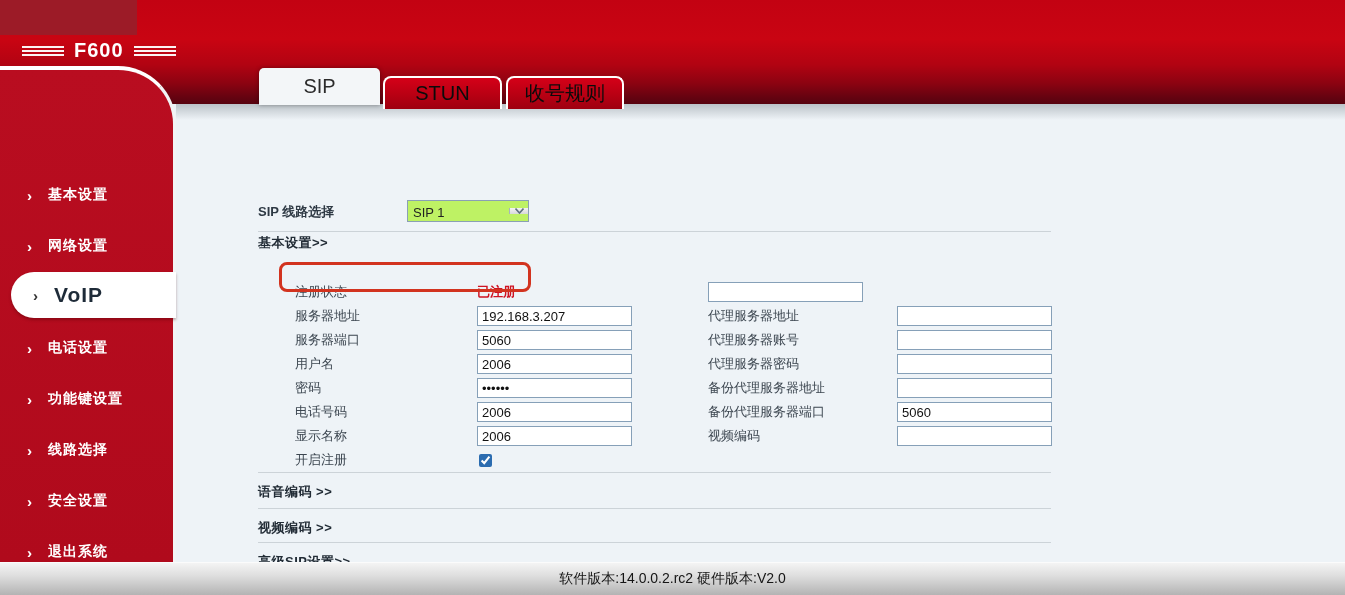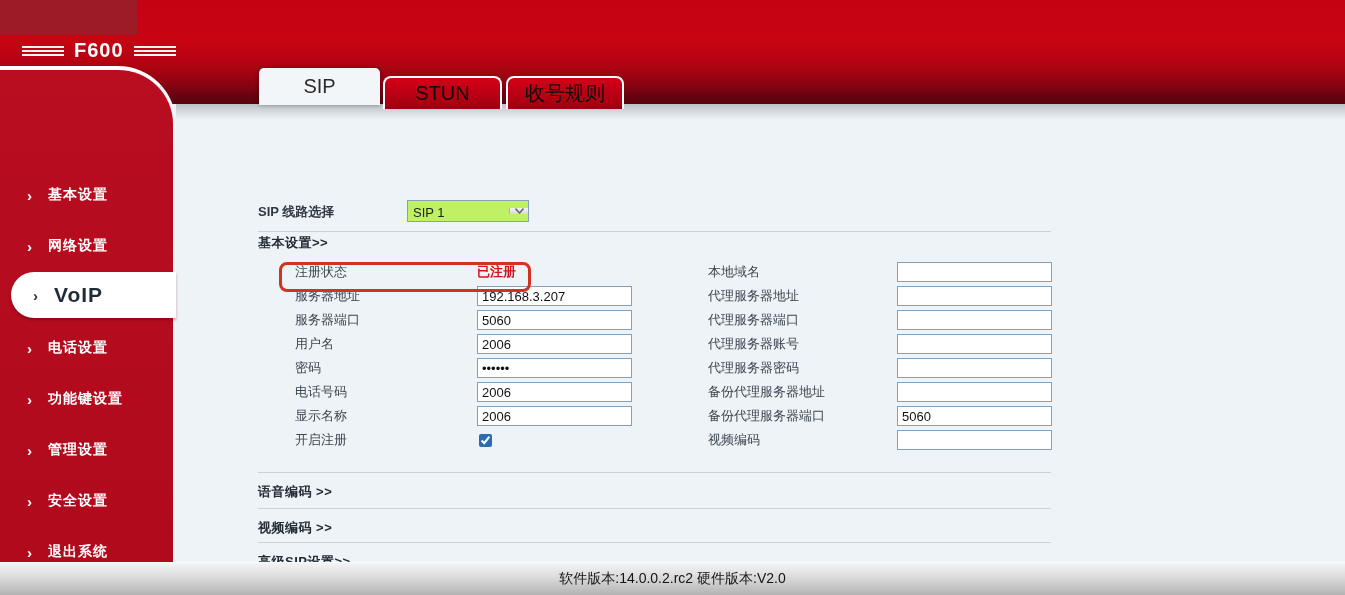--- a/index.html
+++ b/index.html
@@ -49,21 +49,21 @@
 
   .line-label { position:absolute; left:82px; top:99px; font-size:13px; font-weight:bold; color:#2e3944; }
   .select-box { position:absolute; left:231px; top:96px; width:122px; height:22px; background:#bef264;
     border:1px solid #8aa0b4; display:flex; align-items:center; cursor:pointer; }
   .select-text { flex:1; font-size:13px; color:#222; padding:3px 0 0 5px; }
   .select-btn { width:19px; display:flex; align-items:center; justify-content:center;
     background:linear-gradient(180deg,#f4f4f4,#d7d9da); border-left:1px solid #a8b4be; }
 
   .divider { position:absolute; left:82px; width:793px; height:1px; background:#ccd3d8; }
 
-  .form-col { position:absolute; top:156px; }
+  .form-col { position:absolute; top:176px; }
   .form-col.left { left:119px; }
   .form-col.right { left:532px; }
   .frow { height:24px; display:flex; align-items:center; }
   .form-col.left .flabel { width:182px; }
   .form-col.right .flabel { width:189px; }
   .flabel { font-size:13px; color:#3c4650; }
   .finput { width:155px; height:20px; border:1px solid #86a0b8; background:#fff; font-size:13px;
     color:#111; padding:0 4px; font-family:"Liberation Sans","DejaVu Sans",sans-serif; }
   .fvalue.status { font-size:13px; font-weight:bold; color:#cf1322; }
   .fcheck { width:13px; height:13px; margin-left:2px; accent-color:#2b6cb0; }
@@ -149,29 +149,24 @@
         <input class="finput" type="text" value="2006" style="">
       </div>
       <div class="frow">
         <span class="flabel">开启注册</span>
         <input class="fcheck" type="checkbox" checked="true" style="">
       </div>
     </div>
 
     <div class="form-col right">
       <div class="frow">
-        <span class="flabel">本地域名</span>
         <input class="finput" type="text" value="" style="">
       </div>
       <div class="frow">
         <span class="flabel">代理服务器地址</span>
-        <input class="finput" type="text" value="" style="">
-      </div>
-      <div class="frow">
-        <span class="flabel">代理服务器端口</span>
         <input class="finput" type="text" value="" style="">
       </div>
       <div class="frow">
         <span class="flabel">代理服务器账号</span>
         <input class="finput" type="text" value="" style="">
       </div>
       <div class="frow">
         <span class="flabel">代理服务器密码</span>
         <input class="finput" type="text" value="" style="">
       </div>
@@ -213,21 +208,21 @@
     <div class="menu-item" style="top:262px;">
       <span class="arrow">›</span>
       <span class="menu-label">电话设置</span>
     </div>
     <div class="menu-item" style="top:313px;">
       <span class="arrow">›</span>
       <span class="menu-label">功能键设置</span>
     </div>
     <div class="menu-item" style="top:364px;">
       <span class="arrow">›</span>
-      <span class="menu-label">管理设置</span>
+      <span class="menu-label">线路选择</span>
     </div>
     <div class="menu-item" style="top:415px;">
       <span class="arrow">›</span>
       <span class="menu-label">安全设置</span>
     </div>
     <div class="menu-item" style="top:466px;">
       <span class="arrow">›</span>
       <span class="menu-label">退出系统</span>
     </div>
   </div>

